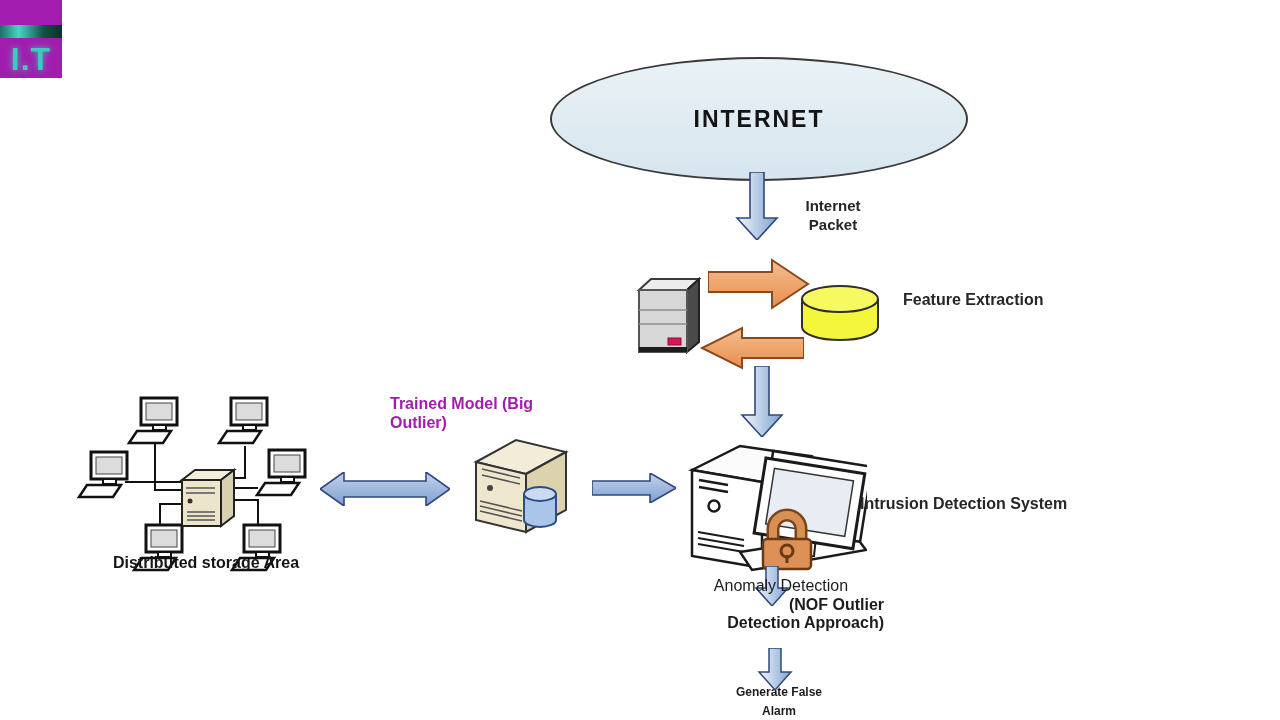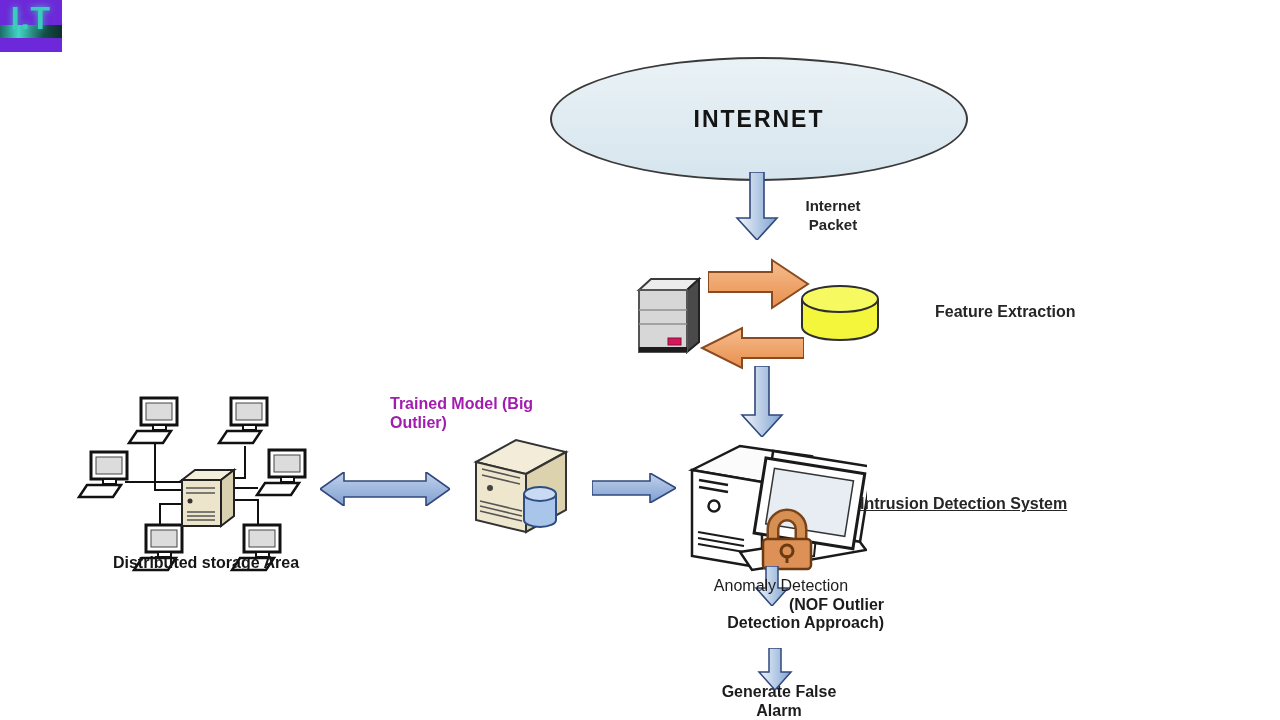--- a/index.html
+++ b/index.html
@@ -1,39 +1,39 @@
 <!DOCTYPE html>
 <html><head>
 <meta charset="utf-8">
 <style>
   html,body{margin:0;padding:0;background:#fff;}
   .stage{position:relative;width:1280px;height:720px;background:#ffffff;overflow:hidden;
          font-family:"Liberation Sans", sans-serif;color:#222;}
   .abs{position:absolute;}
 
   
-  .logo{left:0;top:0;width:62px;height:52px;background:#6d28d9;display:flex;align-items:flex-start;justify-content:center;}
+  .logo{left:0;top:0;width:62px;height:78px;background:#a21caf;display:flex;align-items:flex-end;justify-content:center;}
   .logo .band{position:absolute;left:0;top:25px;width:62px;height:13px;
       background:linear-gradient(90deg,#1a6e68 0%,#45d6c6 30%,#16504b 70%,#0b302d 100%);}
   .logo .txt{position:relative;font-weight:800;font-size:32px;letter-spacing:1px;color:#3bcdbc;
       text-shadow:0 0 7px rgba(59,205,188,.9);}
 
   
   .ellipse{left:550px;top:57px;width:414px;height:120px;border:2px solid #3a3a3a;border-radius:50%;
       background:linear-gradient(180deg,#eaf2f6 0%,#d6e5ee 100%);
       display:flex;align-items:center;justify-content:center;}
   .ellipse span{font-size:23px;font-weight:700;letter-spacing:2px;color:#141414;}
 
   .lbl{font-size:16px;font-weight:600;color:#262626;white-space:nowrap;}
   .packet{left:788px;top:196px;width:90px;text-align:center;font-size:15px;font-weight:600;line-height:19px;color:#262626;}
-  .feat{left:903px;top:303px;margin-left:32px;}
-  .ids-lbl{left:860px;top:495px;text-decoration:underline;}
+  .feat{left:903px;top:291px;}
+  .ids-lbl{left:860px;top:495px;}
   .anomaly{left:678px;top:577px;width:206px;text-align:center;font-size:16px;line-height:18.5px;color:#1c1c1c;}
   .anomaly .b{font-weight:700;text-align:right;}
-  .generate{left:688px;top:683px;width:182px;text-align:center;font-size:16px;font-weight:600;line-height:18.5px;color:#1c1c1c;}
+  .generate{left:688px;top:683px;width:182px;text-align:center;font-size:12px;font-weight:600;line-height:18.5px;color:#1c1c1c;}
   .dsa-lbl{left:96px;top:554px;width:220px;text-align:center;font-size:16px;font-weight:700;color:#161616;}
   .tm-lbl{left:390px;top:394px;width:180px;text-align:left;font-size:16px;font-weight:700;line-height:19px;color:#a21caf;}
   svg{display:block;}
 </style>
 </head>
 <body>
 
 <div class="stage">
 
   <svg width="0" height="0" aria-hidden="true">

